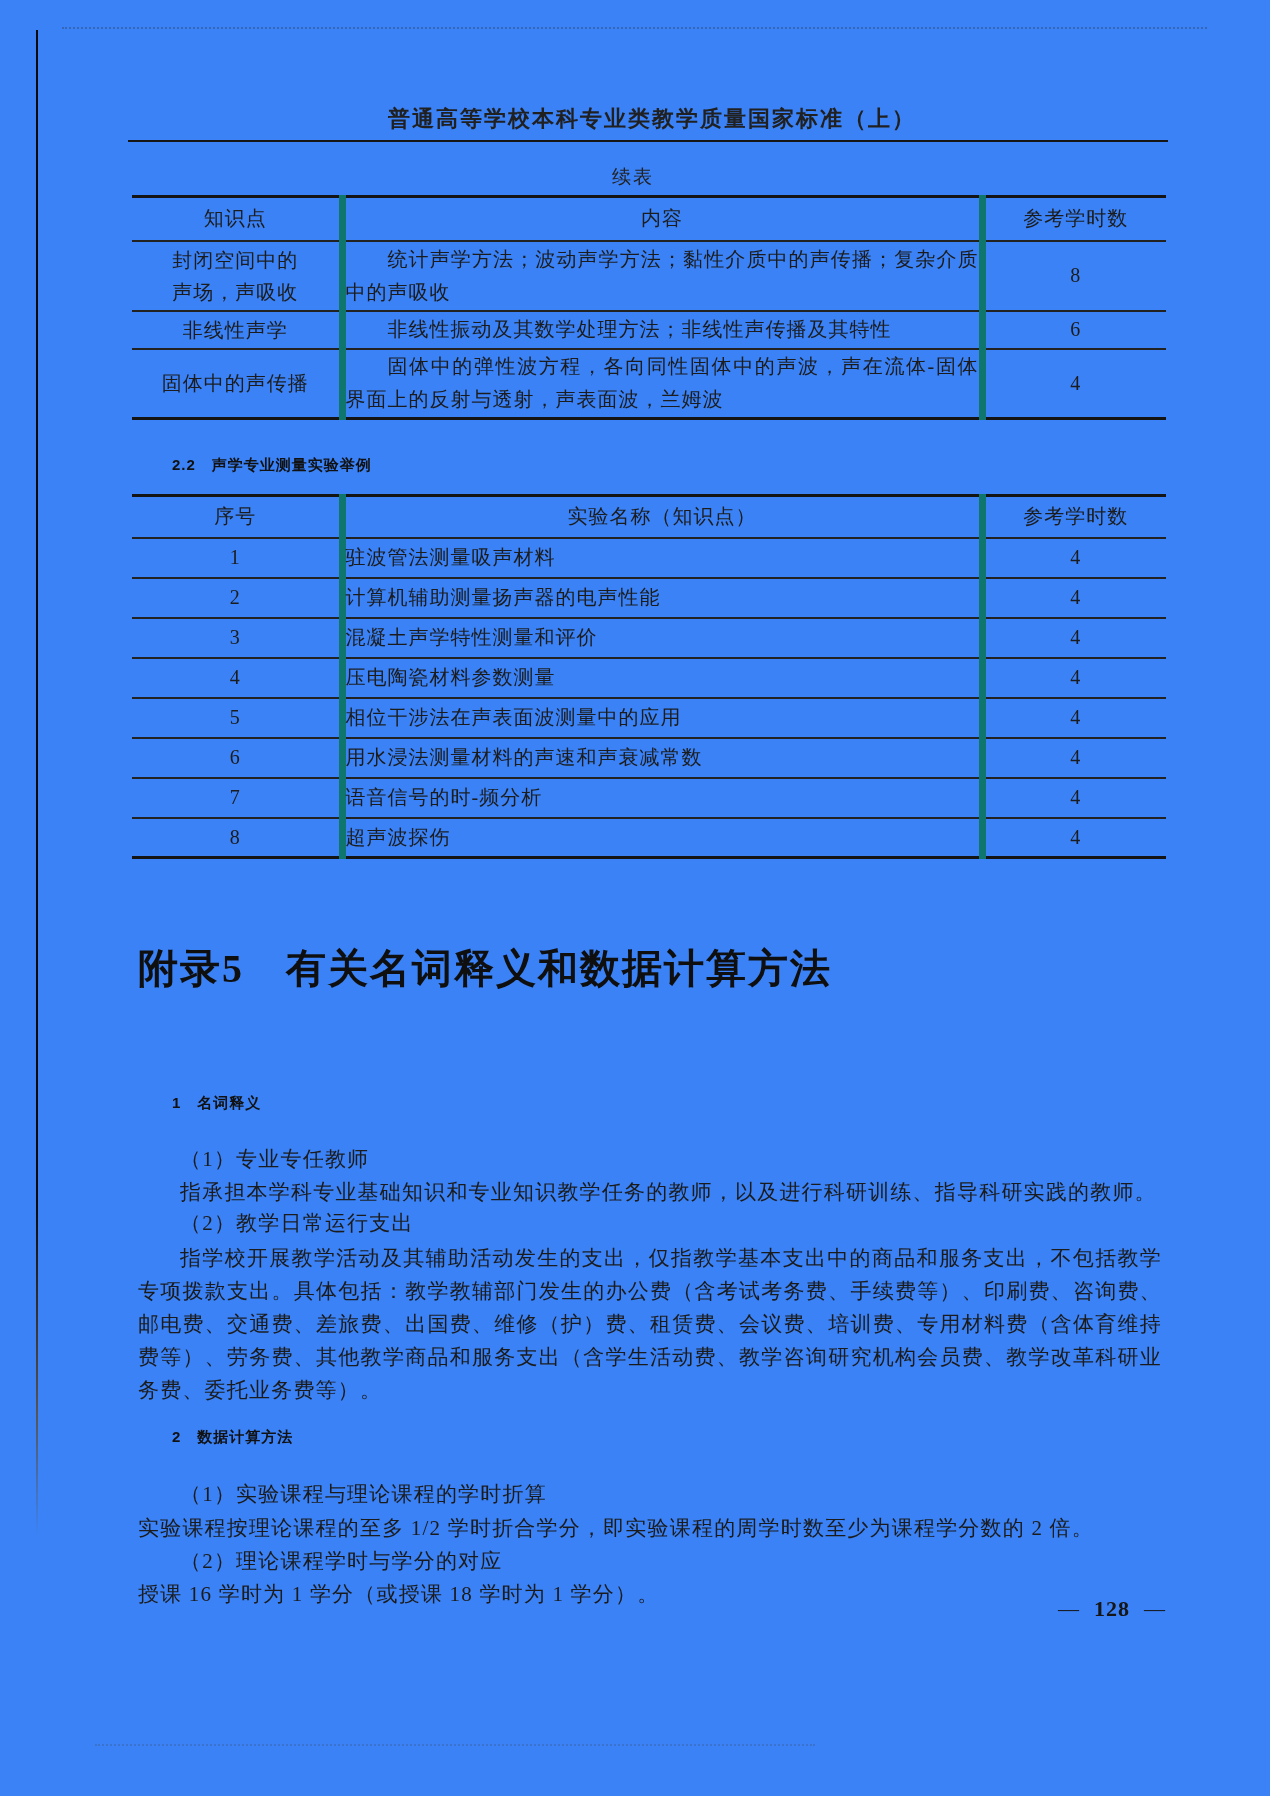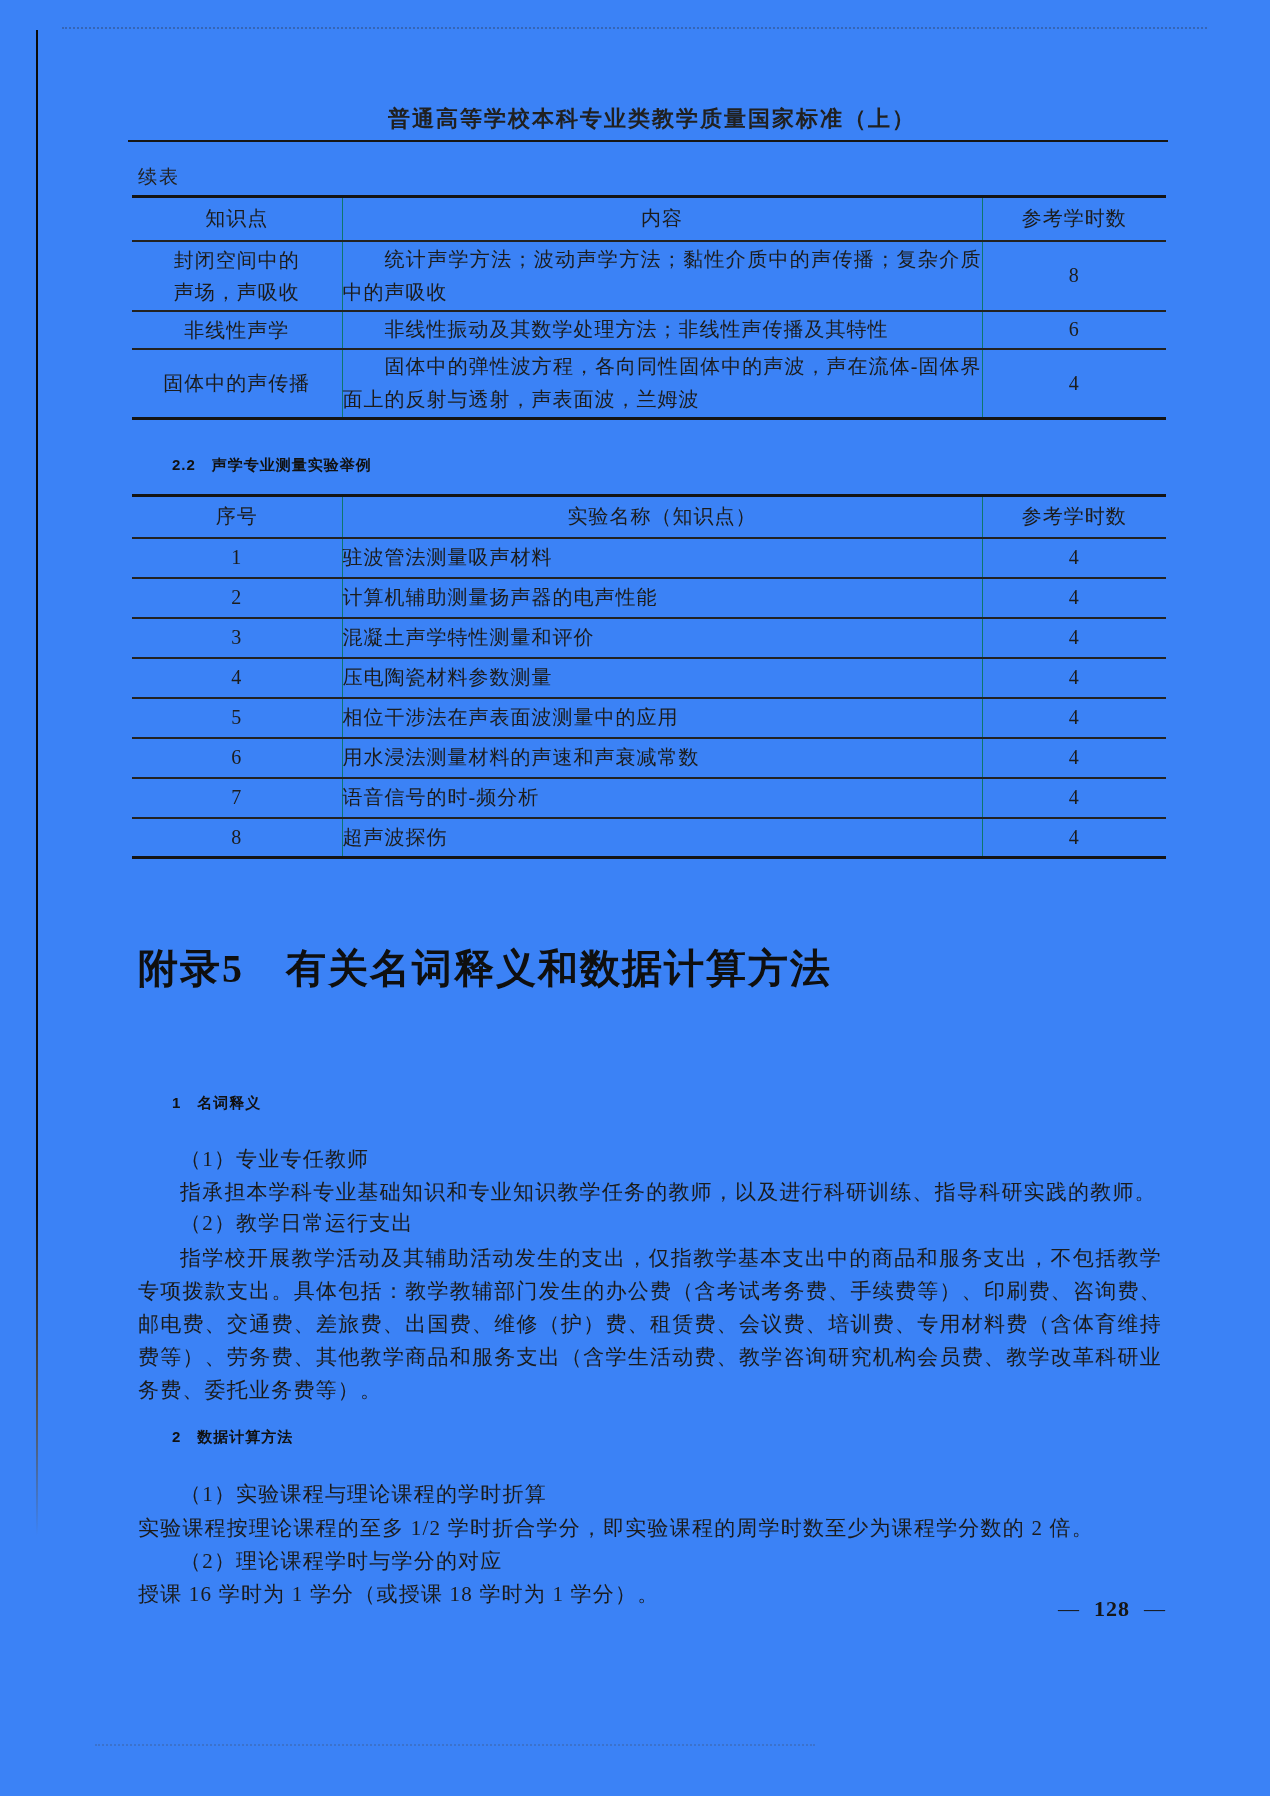--- a/index.html
+++ b/index.html
@@ -34,34 +34,34 @@
     position:absolute;top:104px;left:138px;width:1028px;
     text-align:center;
     font-family:"Liberation Sans","DejaVu Sans",sans-serif;
     font-weight:600;font-size:22px;letter-spacing:2px;color:#202020;
   }
   .head-rule{
     position:absolute;top:140px;left:128px;width:1040px;height:2px;background:#161616;
   }
   .continued{
     position:absolute;top:164px;left:138px;width:990px;
-    text-align:left;font-size:19px;letter-spacing:2px;color:#222;
+    text-align:center;font-size:19px;letter-spacing:2px;color:#222;
   }
   
   table.doc{
     position:absolute;left:132px;width:1034px;
     border-collapse:collapse;table-layout:fixed;
     font-size:20px;color:#1c1c1c;
     border-top:3px solid #141414;border-bottom:3px solid #141414;
   }
   table.doc col.c1{width:210px;}
   table.doc col.c2{width:640px;}
   table.doc col.c3{width:184px;}
   table.doc th,table.doc td{
-    border-left:1px solid #2c2c2c;border-right:1px solid #0f766e;
+    border-left:1px solid #2c2c2c;border-right:7px solid #0f766e;
     border-top:2px solid #222;
     padding:0;vertical-align:middle;font-weight:normal;
     letter-spacing:1px;
   }
   table.doc th{border-top:none;text-align:center;}
   table.doc th:first-child,table.doc td:first-child{border-left:none;}
   table.doc th:last-child,table.doc td:last-child{border-right:none;}
   .t1 thead tr{height:44px;}
   .t1 tbody tr.rowA{height:70px;margin-top:36px;}
   .t1 tbody tr.rowB{height:38px;}

